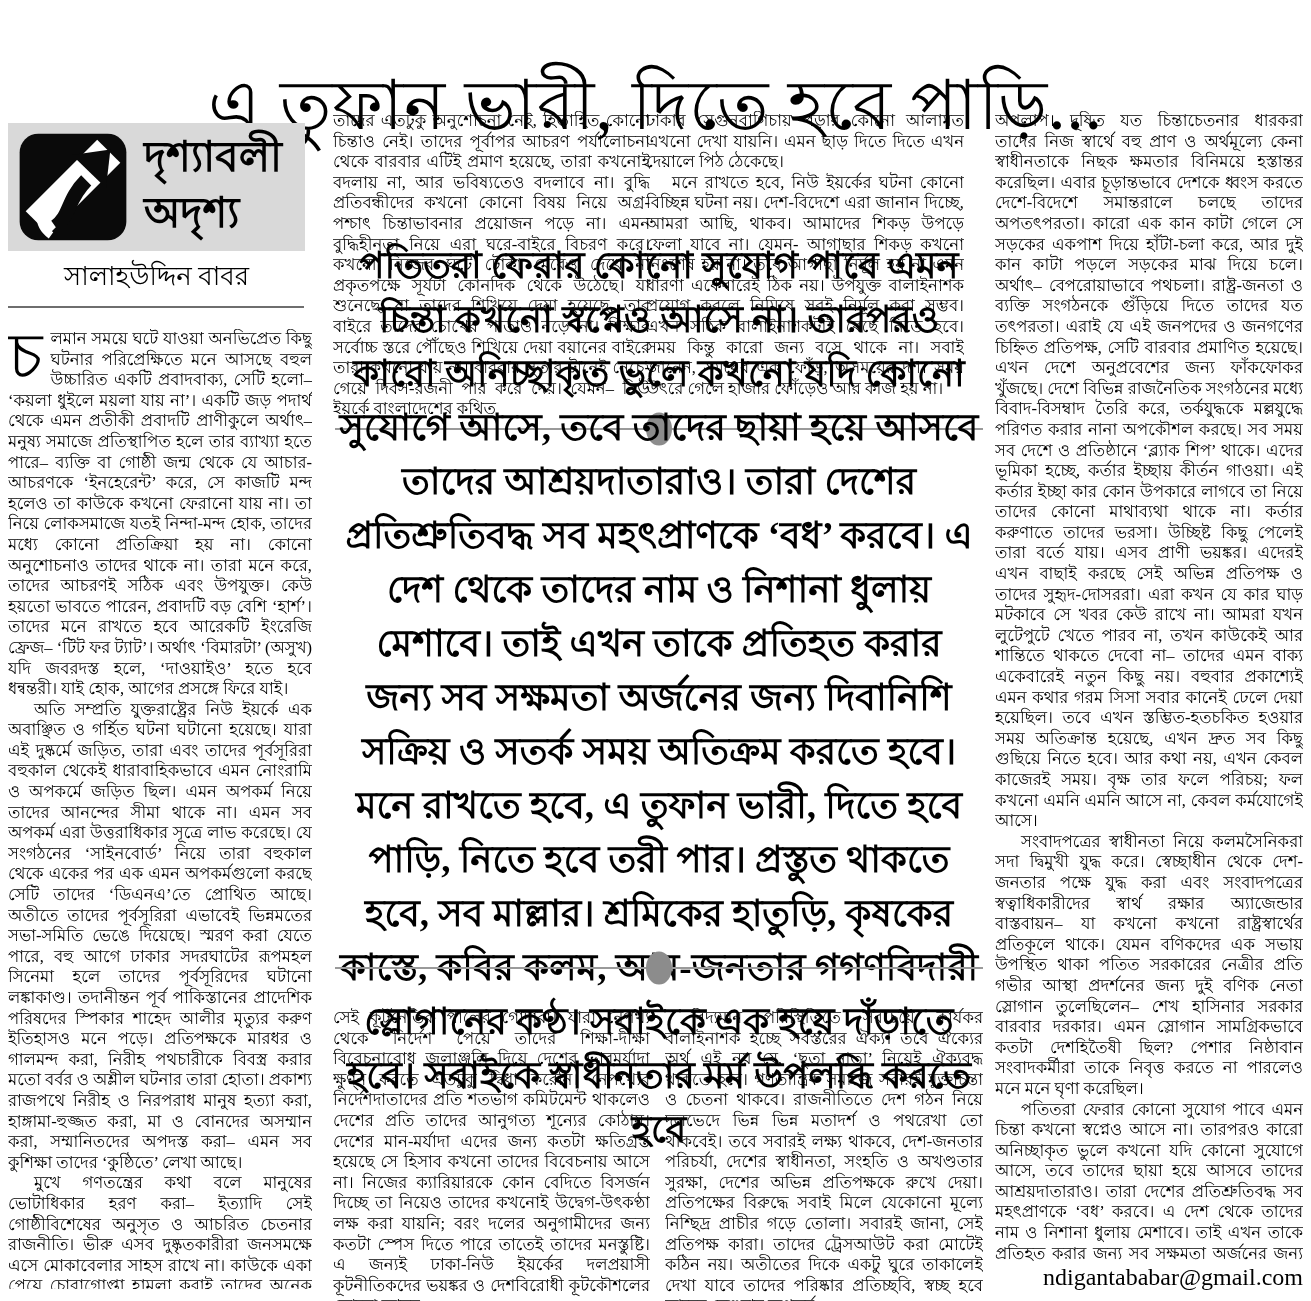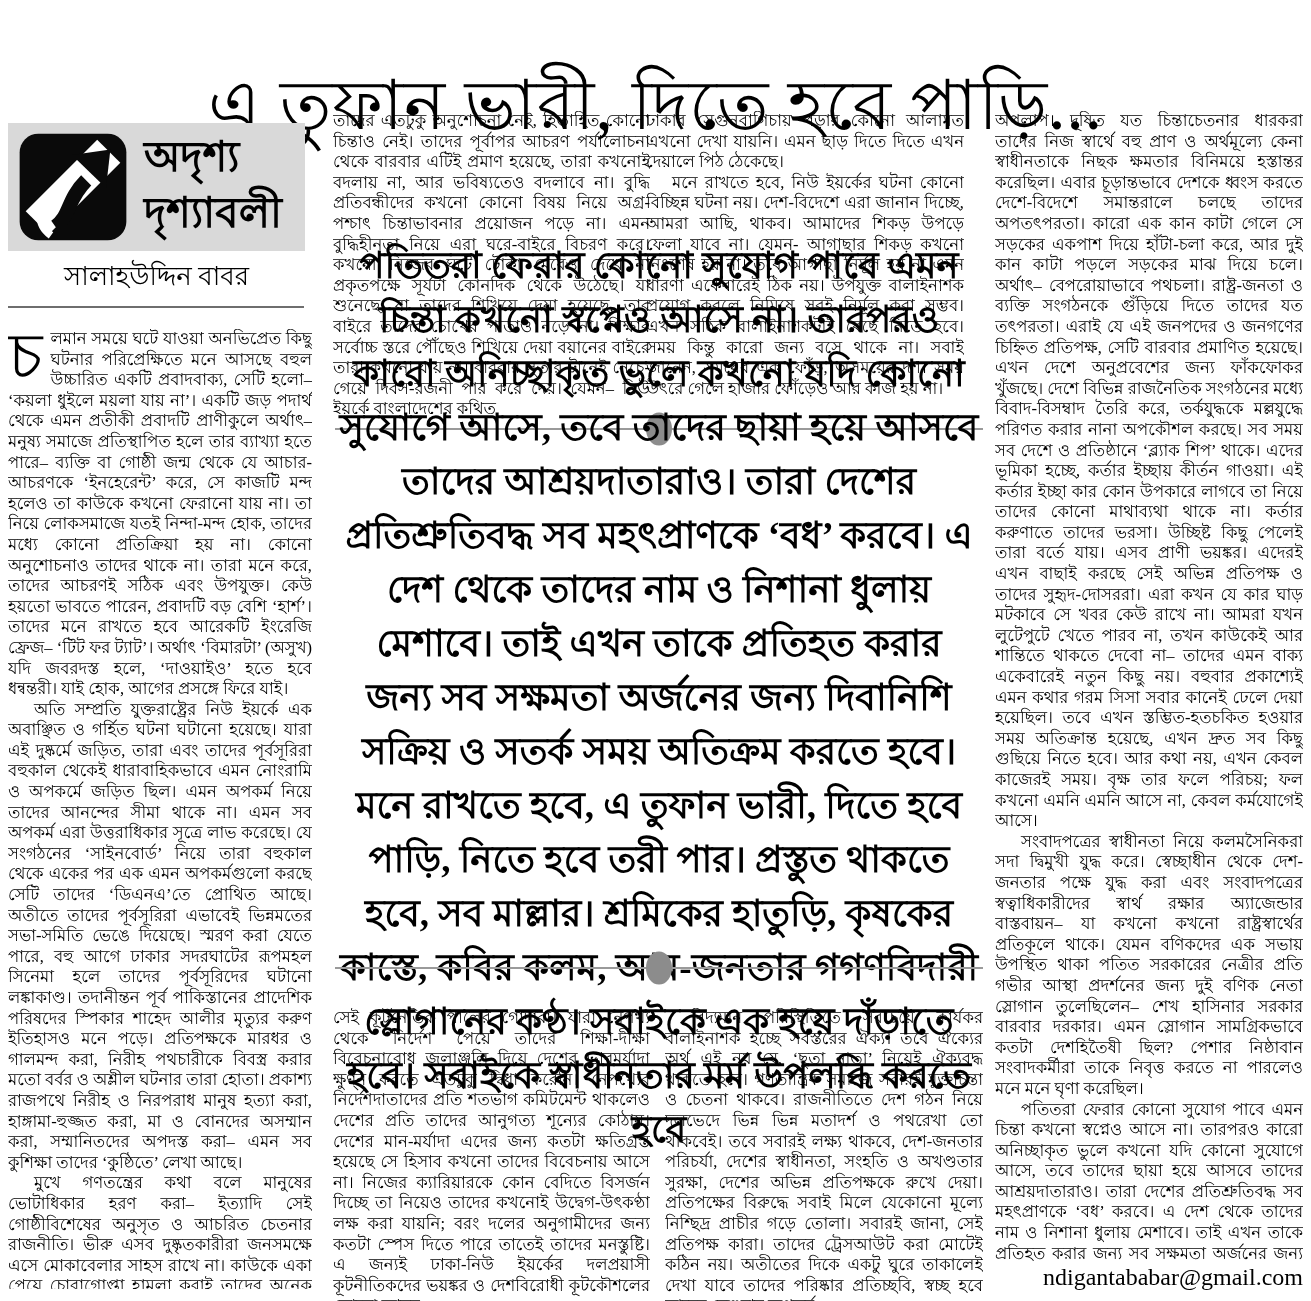--- a/index.html
+++ b/index.html
@@ -48,22 +48,22 @@
     <span class="logo-icon">
       <svg viewBox="0 0 100 100" width="110" height="110" aria-hidden="true">
         <rect x="1.5" y="1.5" width="97" height="97" rx="17" fill="#0a0a0a"></rect>
         <polygon points="7,72 72,7 93,28 28,93" fill="#ffffff"></polygon>
         <path d="M34,86 C48,76 44,62 62,44" fill="none" stroke="#0a0a0a" stroke-width="13"></path>
         <polygon points="49,21 84,16 80,51" fill="#0a0a0a"></polygon>
         <path d="M30,94 C16,84 18,66 30,56" fill="none" stroke="#ffffff" stroke-width="7"></path>
       </svg>
     </span>
     <div class="logo-title">
+      <div>দৃশ্যাবলী</div>
       <div>অদৃশ্য</div>
-      <div>দৃশ্যাবলী</div>
     </div>
   </div>
 
   <div class="byline">সালাহউদ্দিন বাবর</div>
   <div class="byline-rule"></div>
 
   <div id="col1" class="colblock">
     <p><span class="dropcap">চ</span><span>লমান সময়ে ঘটে যাওয়া অনভিপ্রেত কিছু ঘটনার পরিপ্রেক্ষিতে মনে আসছে বহুল উচ্চারিত একটি প্রবাদবাক্য, সেটি হলো– ‘কয়লা ধুইলে ময়লা যায় না’। একটি জড় পদার্থ থেকে এমন প্রতীকী প্রবাদটি প্রাণীকুলে অর্থাৎ– মনুষ্য সমাজে প্রতিস্থাপিত হলে তার ব্যাখ্যা হতে পারে– ব্যক্তি বা গোষ্ঠী জন্ম থেকে যে আচার-আচরণকে ‘ইনহেরেন্ট’ করে, সে কাজটি মন্দ হলেও তা কাউকে কখনো ফেরানো যায় না। তা নিয়ে লোকসমাজে যতই নিন্দা-মন্দ হোক, তাদের মধ্যে কোনো প্রতিক্রিয়া হয় না। কোনো অনুশোচনাও তাদের থাকে না। তারা মনে করে, তাদের আচরণই সঠিক এবং উপযুক্ত। কেউ হয়তো ভাবতে পারেন, প্রবাদটি বড় বেশি ‘হার্শ’। তাদের মনে রাখতে হবে আরেকটি ইংরেজি ফ্রেজ– ‘টিট ফর ট্যাট’। অর্থাৎ ‘বিমারটা’ (অসুখ) যদি জবরদস্ত হলে, ‘দাওয়াইও’ হতে হবে ধন্বন্তরী। যাই হোক, আগের প্রসঙ্গে ফিরে যাই।</span></p>
     <p class="indent">অতি সম্প্রতি যুক্তরাষ্ট্রের নিউ ইয়র্কে এক অবাঞ্ছিত ও গর্হিত ঘটনা ঘটানো হয়েছে। যারা এই দুষ্কর্মে জড়িত, তারা এবং তাদের পূর্বসূরিরা বহুকাল থেকেই ধারাবাহিকভাবে এমন নোংরামি ও অপকর্মে জড়িত ছিল। এমন অপকর্ম নিয়ে তাদের আনন্দের সীমা থাকে না। এমন সব অপকর্ম এরা উত্তরাধিকার সূত্রে লাভ করেছে। যে সংগঠনের ‘সাইনবোর্ড’ নিয়ে তারা বহুকাল থেকে একের পর এক এমন অপকর্মগুলো করছে সেটি তাদের ‘ডিএনএ’তে প্রোথিত আছে। অতীতে তাদের পূর্বসূরিরা এভাবেই ভিন্নমতের সভা-সমিতি ভেঙে দিয়েছে। স্মরণ করা যেতে পারে, বহু আগে ঢাকার সদরঘাটের রূপমহল সিনেমা হলে তাদের পূর্বসূরিদের ঘটানো লঙ্কাকাণ্ড। তদানীন্তন পূর্ব পাকিস্তানের প্রাদেশিক পরিষদের স্পিকার শাহেদ আলীর মৃত্যুর করুণ ইতিহাসও মনে পড়ে। প্রতিপক্ষকে মারধর ও গালমন্দ করা, নিরীহ পথচারীকে বিবস্ত্র করার মতো বর্বর ও অশ্লীল ঘটনার তারা হোতা। প্রকাশ্য রাজপথে নিরীহ ও নিরপরাধ মানুষ হত্যা করা, হাঙ্গামা-হুজ্জত করা, মা ও বোনদের অসম্মান করা, সম্মানিতদের অপদস্ত করা– এমন সব কুশিক্ষা তাদের ‘কুষ্ঠিতে’ লেখা আছে।</p>
     <p class="indent">মুখে গণতন্ত্রের কথা বলে মানুষের ভোটাধিকার হরণ করা– ইত্যাদি সেই গোষ্ঠীবিশেষের অনুসৃত ও আচরিত চেতনার রাজনীতি। ভীরু এসব দুষ্কৃতকারীরা জনসমক্ষে এসে মোকাবেলার সাহস রাখে না। কাউকে একা পেয়ে চোরাগোপ্তা হামলা করাই তাদের অনেক দিনের অনুসৃত আচরণ। পূর্বসূরিদের কাছ থেকে এমন শিক্ষা পেয়ে সেটি গভীর মমতার সাথে এখনো লালন করছে তাদের উত্তরসূরিরা।</p>

